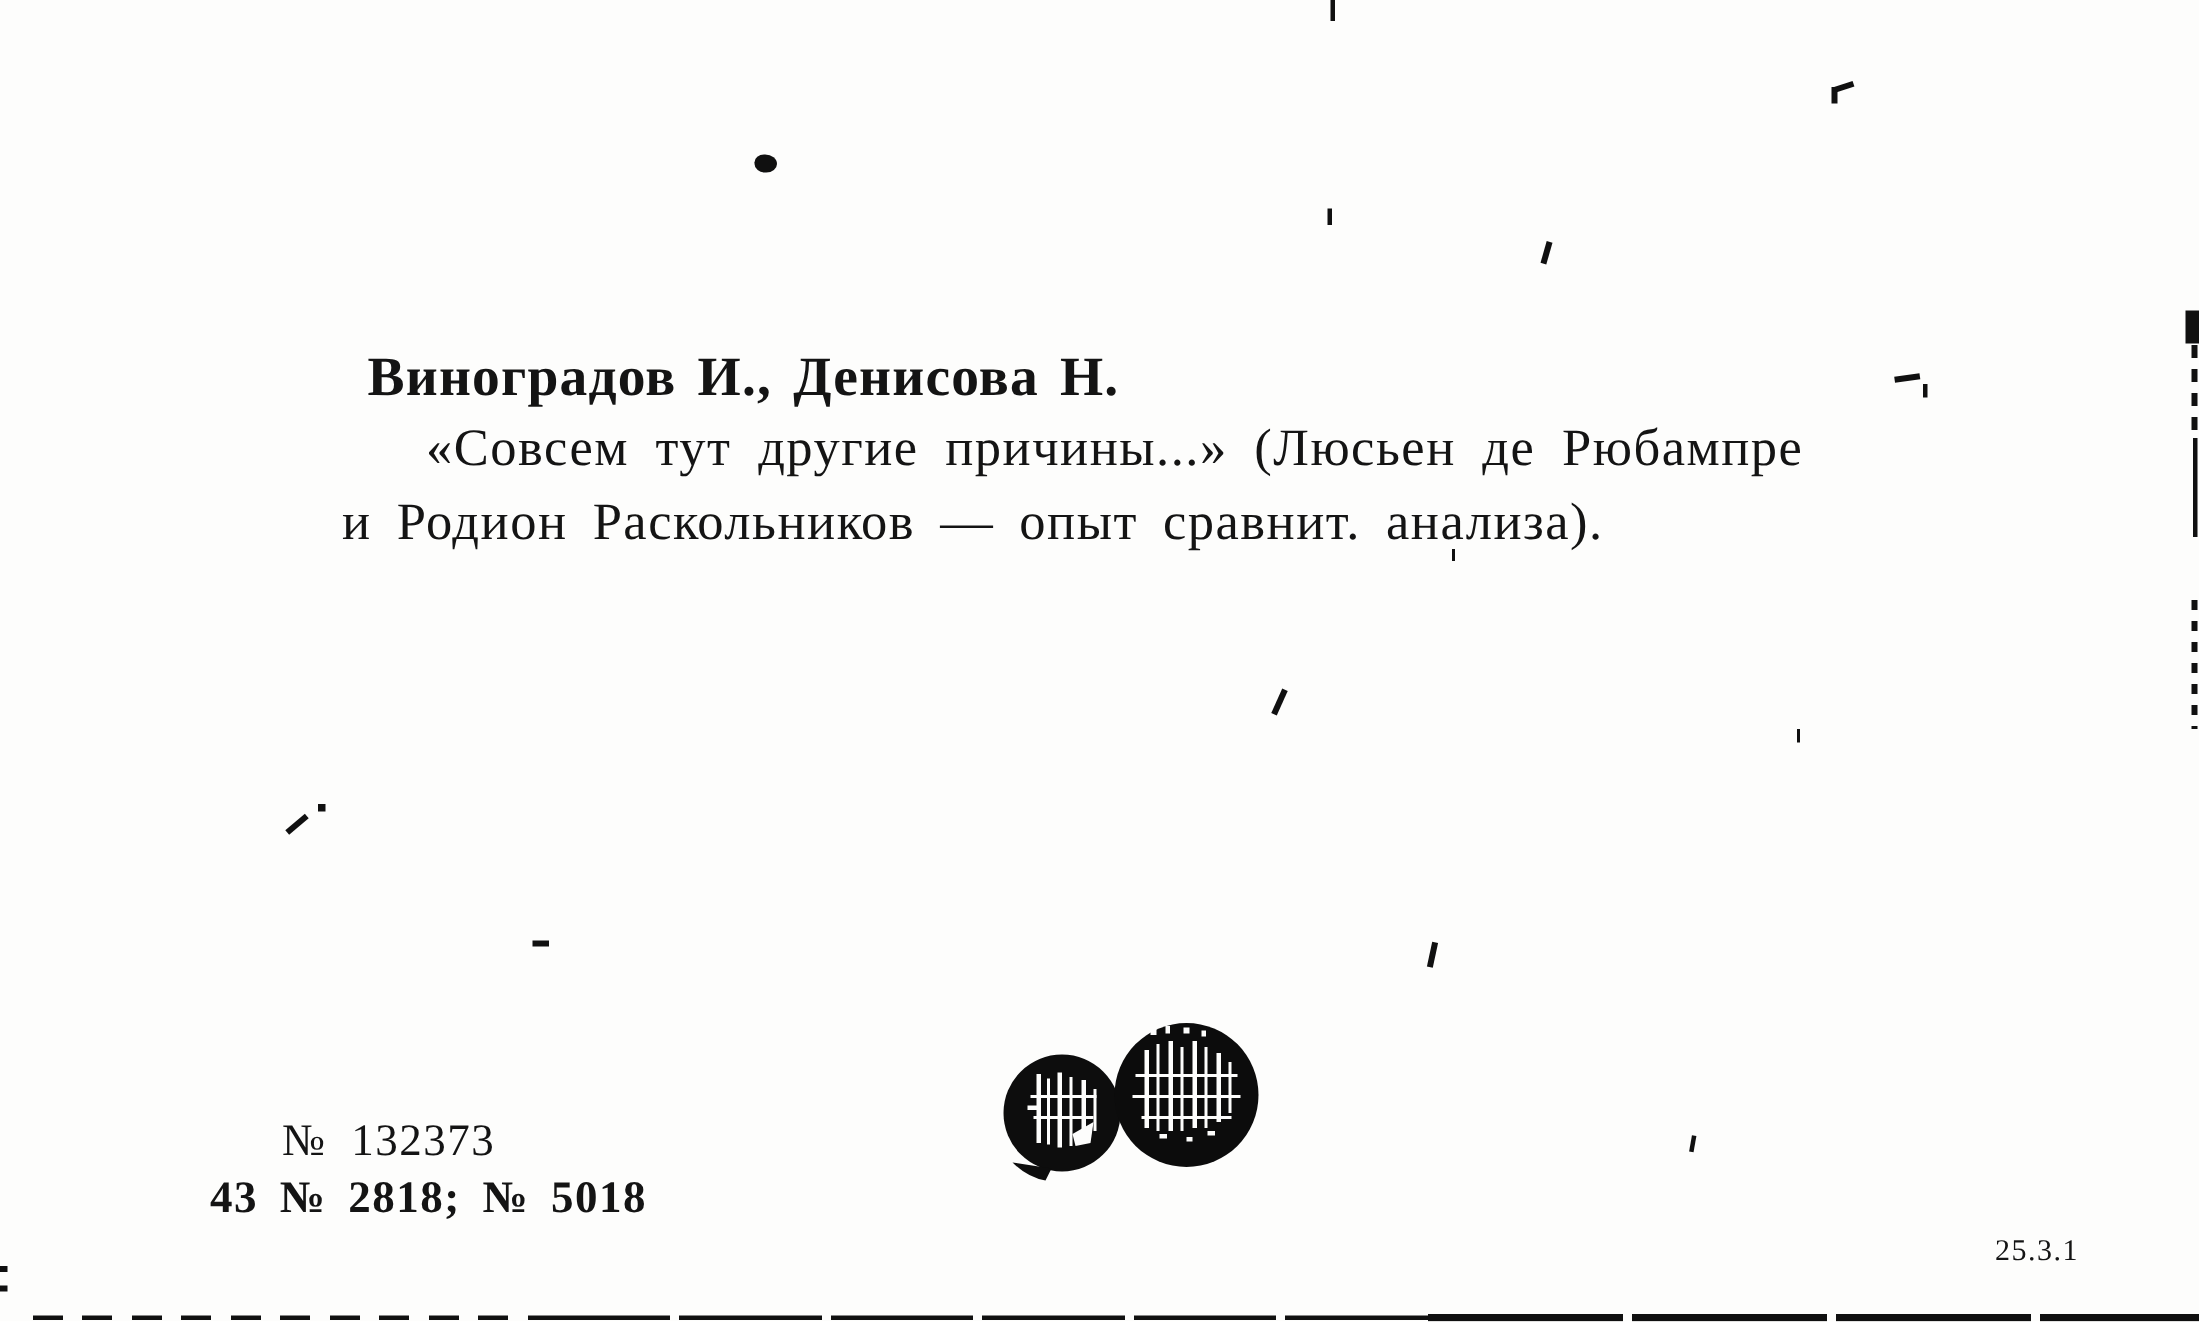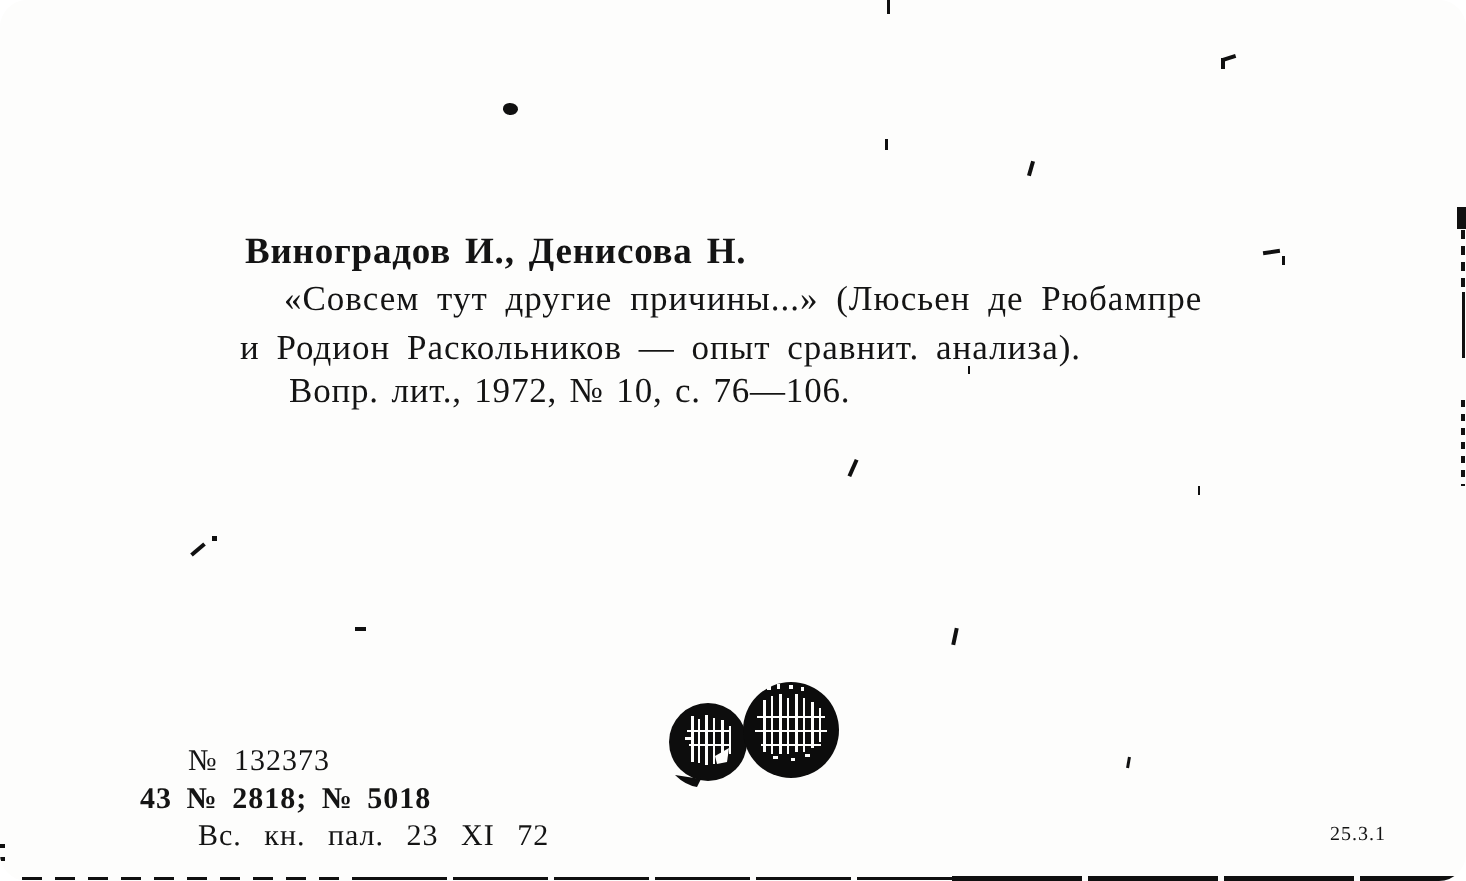--- a/index.html
+++ b/index.html
@@ -8,39 +8,38 @@
     background: #ffffff;
   }
   #card {
     position: relative;
     width: 1466px;
     height: 881px;
     background: #fdfdfc;
     overflow: hidden;
     font-family: "Liberation Serif", "DejaVu Serif", serif;
     color: #111111;
-    border-radius: 27px;
   }
   .txt {
     position: absolute;
     white-space: nowrap;
     color: #141414;
     text-rendering: geometricPrecision;
   }
   .author-line {
     left: 245px; top: 230px;
     font-size: 37px; font-weight: bold;
     letter-spacing: 0.8px; word-spacing: 4px;
   }
   .title-line-1 {
     left: 284px; top: 279px;
     font-size: 35px; letter-spacing: 1px; word-spacing: 8px;
   }
   .title-line-2 {
-    left: 240px; top: 328px;
+    left: 228px; top: 328px;
     font-size: 35px; letter-spacing: 1px; word-spacing: 7px; text-align: center;
   }
   .source-line {
     left: 289px; top: 371px;
     font-size: 35px; letter-spacing: 0.8px; word-spacing: 3px;
   }
   .class-code {
     left: 1191px; top: 703px;
     font-size: 31px; letter-spacing: 1.5px;
   }
@@ -94,25 +93,23 @@
   .edge-left-dash2  { position: absolute; left: 0; top: 857px; width: 5px; height: 4px; background: #101010; }
 </style>
 </head>
 <body>
 
 <div id="card">
 
   <div class="txt author-line">Виноградов И., Денисова Н.</div>
   <div class="txt title-line-1">«Совсем тут другие причины...» (Люсьен де Рюбампре</div>
   <div class="txt title-line-2">и Родион Раскольников — опыт сравнит. анализа).</div>
-  <div class="txt source-line">Вопр. лит., 1972, № 10, с. 76—106.</div>
 
   <div class="txt card-number">№ 132373</div>
   <div class="txt registry-line">43 № 2818; № 5018</div>
-  <div class="txt chamber-line">Вс. кн. пал. 23 XI 72</div>
   <div class="txt index-code">25.3.1</div>
 
   <svg class="stamps" viewBox="0 0 250 138" xmlns="http://www.w3.org/2000/svg">
 
     <g>
       <circle cx="63" cy="82" r="39" fill="#0d0d0d"></circle>
       <path d="M30 115 q10 10 22 12 l4 -8 z" fill="#0d0d0d"></path>
       <rect x="46" y="56" width="3" height="46" fill="#fdfdfc"></rect>
       <rect x="53" y="59" width="2" height="44" fill="#fdfdfc"></rect>
       <rect x="60" y="55" width="3" height="50" fill="#fdfdfc"></rect>

